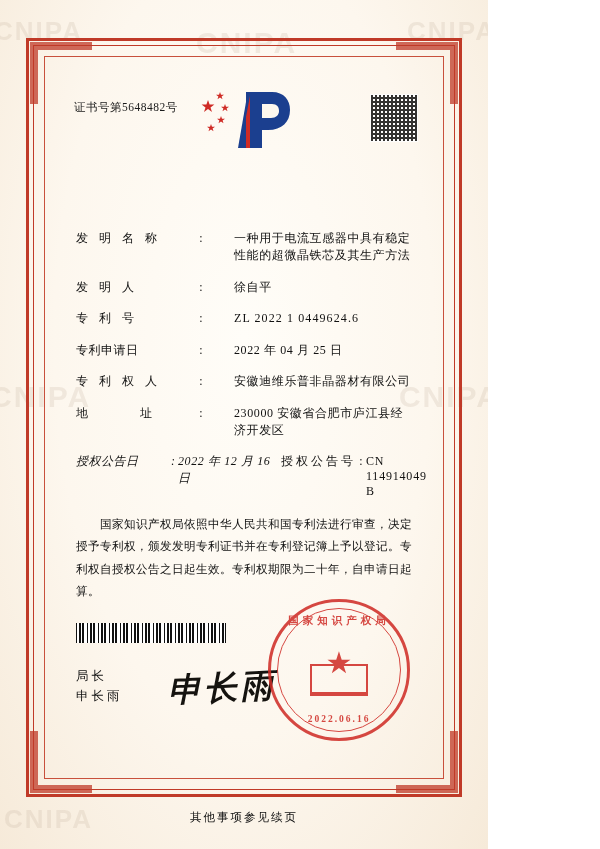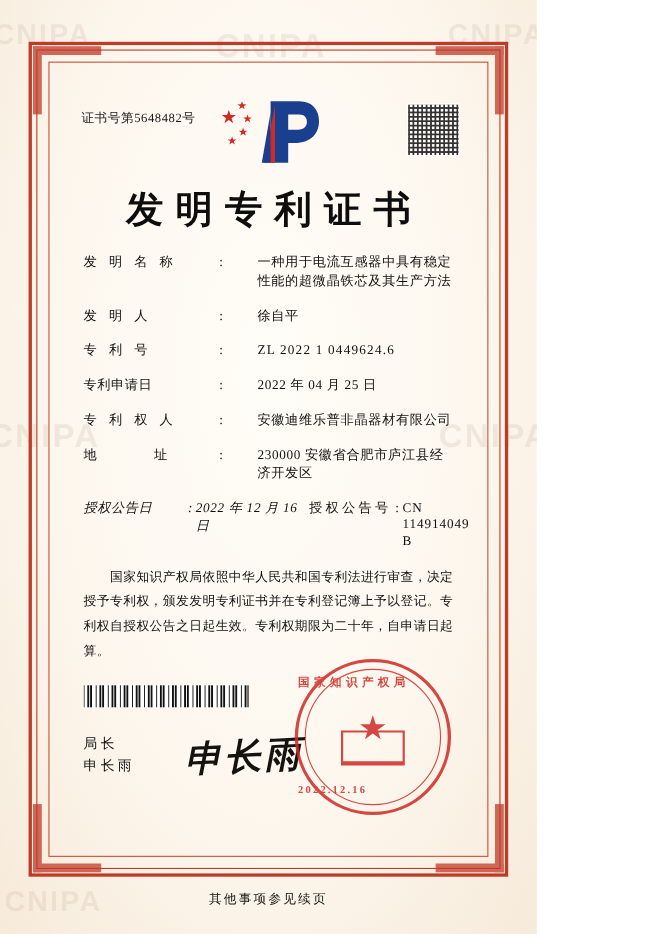--- a/index.html
+++ b/index.html
@@ -211,21 +211,21 @@
     top: 46px;
     left: 50%;
     transform: translateX(-50%);
     color: #cf2b25;
     font-size: 30px;
     line-height: 1;
   }
   .seal-top-text, .seal-bottom-text {
     position: absolute;
     width: 100%;
-    text-align: left;
+    text-align: center;
     color: #cf2b25;
     font-size: 10.5px;
     letter-spacing: 4px;
     font-weight: bold;
   }
   .seal-top-text { top: 12px; }
   .seal-bottom-text { bottom: 14px; font-size: 9.5px; letter-spacing: 2px; }
   .seal-gate {
     position: absolute;
     bottom: 42px;
@@ -289,21 +289,20 @@
         <g fill="#cf2b25">
           <polygon points="16,14 17.6,18.6 22.4,18.6 18.5,21.4 20,26 16,23.1 12,26 13.5,21.4 9.6,18.6 14.4,18.6"></polygon>
           <polygon points="28,6 29,8.8 32,8.8 29.6,10.5 30.5,13.3 28,11.6 25.5,13.3 26.4,10.5 24,8.8 27,8.8"></polygon>
           <polygon points="33,18 34,20.8 37,20.8 34.6,22.5 35.5,25.3 33,23.6 30.5,25.3 31.4,22.5 29,20.8 32,20.8"></polygon>
           <polygon points="29,30 30,32.8 33,32.8 30.6,34.5 31.5,37.3 29,35.6 26.5,37.3 27.4,34.5 25,32.8 28,32.8"></polygon>
           <polygon points="19,38 20,40.8 23,40.8 20.6,42.5 21.5,45.3 19,43.6 16.5,45.3 17.4,42.5 15,40.8 18,40.8"></polygon>
         </g>
       </svg>
     </div>
 
-    <div class="title">发明专利证书</div>
 
     <div class="fields">
 
       <div class="frow">
         <div class="flabel">发 明 名 称</div>
         <div class="fcolon">:</div>
         <div class="fvalue">一种用于电流互感器中具有稳定性能的超微晶铁芯及其生产方法</div>
       </div>
 
       <div class="frow">
@@ -360,19 +359,19 @@
       <div>局长</div>
       <div>申长雨</div>
     </div>
 
     <div class="signature">申长雨</div>
 
     <div class="seal">
       <div class="seal-top-text">国家知识产权局</div>
       <div class="seal-star">★</div>
       <div class="seal-gate"></div>
-      <div class="seal-bottom-text">2022.12.16</div>
+      <div class="seal-bottom-text">2022.06.16</div>
     </div>
 
   </div>
 
   <div class="footnote">其他事项参见续页</div>
 </div>
 
 </body></html>

